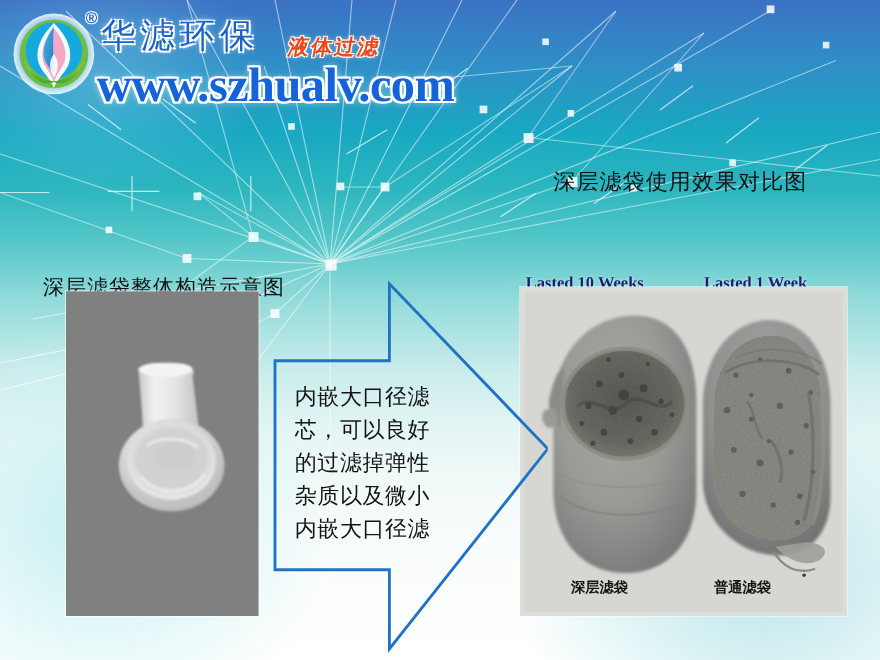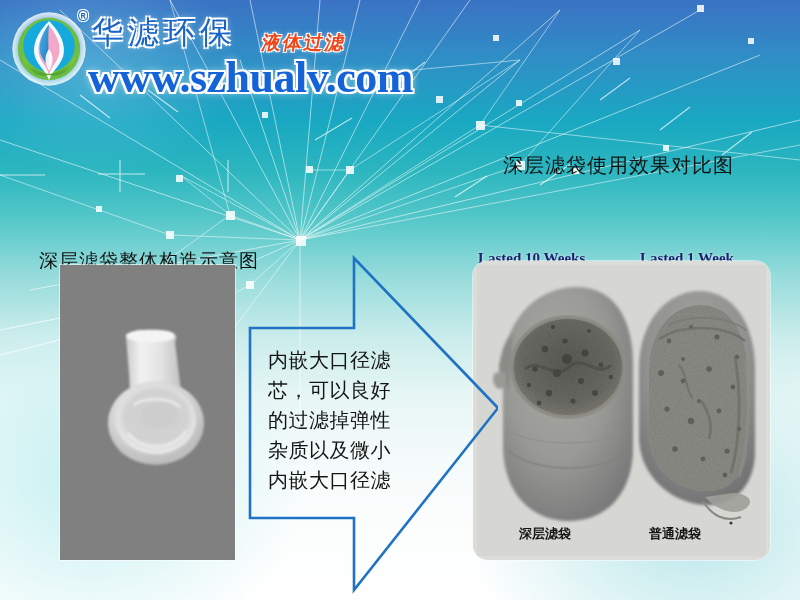--- a/index.html
+++ b/index.html
@@ -108,21 +108,20 @@
     overflow:hidden;
   }
   #photo-left svg{display:block;}
 
   
   #photo-right{
     position:absolute;left:473px;top:261px;width:297px;height:299px;
     background:#d9d9d6;
     box-shadow:0 0 0 1px rgba(255,255,255,.5);
     overflow:hidden;
-    border-radius:15px;
   }
   #photo-right svg{display:block;}
 
   
   #arrow{position:absolute;left:248px;top:218px;width:250px;height:382px;pointer-events:none;}
   #arrow-text{
     position:absolute;left:268px;top:345px;width:160px;
     font-family:"DejaVu Sans","Liberation Sans",sans-serif;
     font-size:20px;line-height:30px;color:#141414;
     text-align:left;

